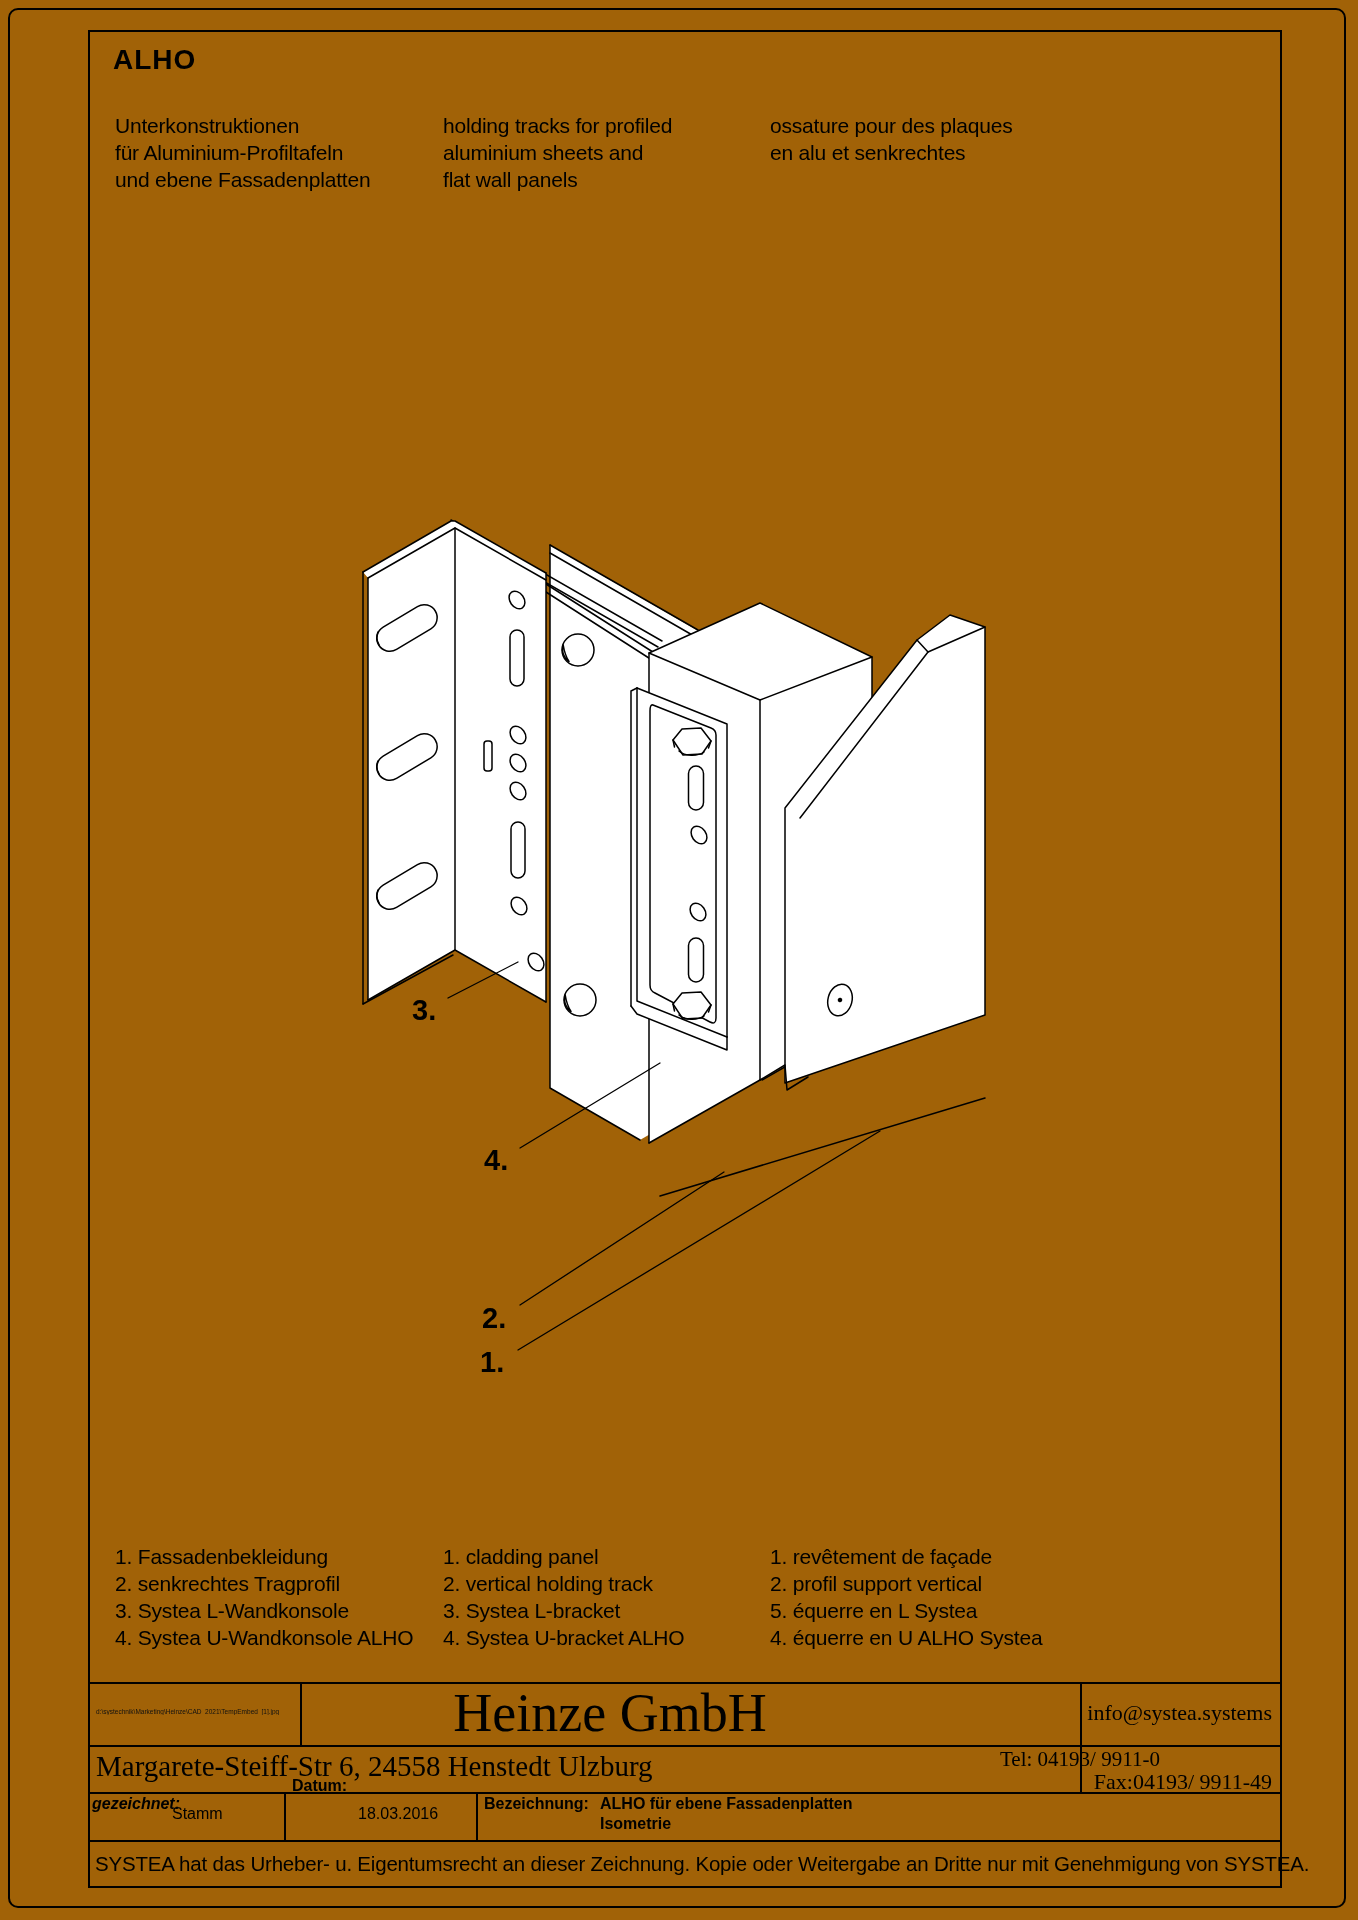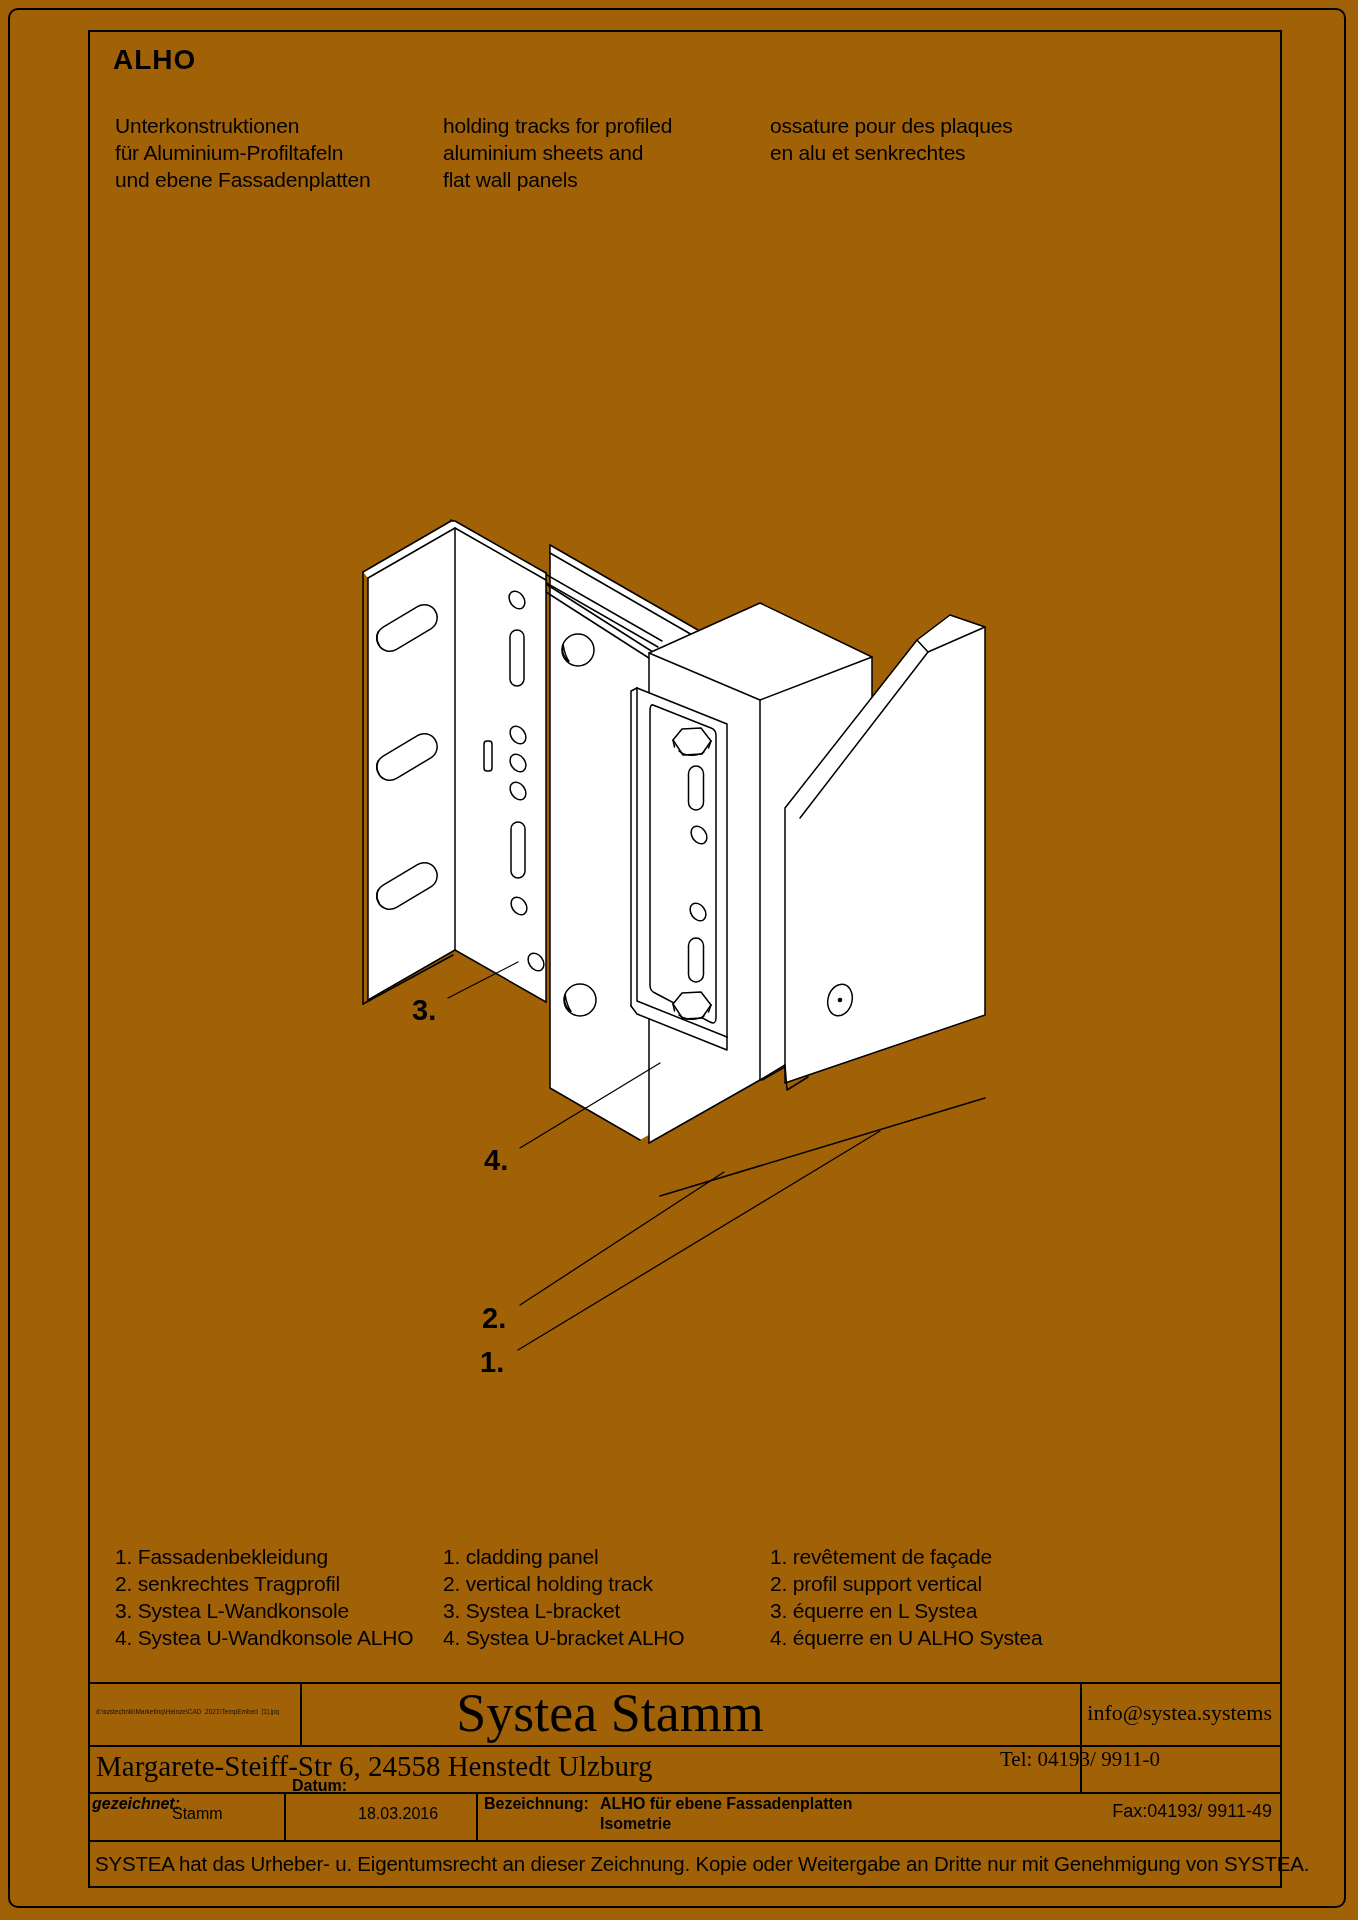--- a/index.html
+++ b/index.html
@@ -11,21 +11,21 @@
   .intro-col{top:112px;font-size:21px;line-height:27px;letter-spacing:-0.2px;white-space:nowrap;}
   .legend-col{top:1543px;font-size:21px;line-height:27px;letter-spacing:-0.2px;white-space:nowrap;}
   .col1{left:115px;} .col2{left:443px;} .col3{left:770px;}
   .intro-col span,.legend-col span{display:block;}
   .tb-line{background:#000;}
   .filepath{left:96px;top:1708px;width:200px;font-size:6.5px;color:#111;white-space:nowrap;overflow:hidden;}
   .company{left:310px;top:1682px;width:600px;text-align:center;font-size:54px;font-family:"Liberation Serif",serif;white-space:nowrap;}
   .email{left:1000px;top:1700px;width:272px;text-align:right;font-size:22px;font-family:"Liberation Serif",serif;}
   .address{left:96px;top:1750px;font-size:29px;font-family:"Liberation Serif",serif;white-space:nowrap;}
   .tel{left:1000px;top:1747px;width:272px;text-align:left;font-size:21px;font-family:"Liberation Serif",serif;}
-  .fax{left:1000px;top:1769px;width:272px;text-align:right;font-size:18px;font-family:Liberation Sans, sans-serif;margin-top:32px;}
+  .fax{left:1000px;top:1769px;width:272px;text-align:right;font-size:22px;font-family:Liberation Serif, serif;}
   .fld-label{font-size:16px;font-weight:bold;white-space:nowrap;}
   .fld-value{font-size:16px;white-space:nowrap;}
   .copyright{left:95px;top:1852px;font-size:20.5px;white-space:nowrap;letter-spacing:-0.2px;}
   svg text{font-family:"Liberation Sans",sans-serif;font-weight:bold;font-size:29px;fill:#000;}
   .drawing{left:0;top:0;}
 </style>
 </head>
 <body>
 
 <div class="page">
@@ -166,35 +166,35 @@
   </div>
   <div class="abs legend-col col2">
     <span>1. cladding panel</span>
     <span>2. vertical holding track</span>
     <span>3. Systea L-bracket</span>
     <span>4. Systea U-bracket ALHO</span>
   </div>
   <div class="abs legend-col col3">
     <span>1. revêtement de façade</span>
     <span>2. profil support vertical</span>
-    <span>3. équerre en L Systea</span>
+    <span>5. équerre en L Systea</span>
     <span>4. équerre en U ALHO Systea</span>
   </div>
 
   <div class="abs tb-line" style="left:88px;top:1682px;width:1194px;height:2px;"></div>
   <div class="abs tb-line" style="left:88px;top:1745px;width:1194px;height:2px;"></div>
   <div class="abs tb-line" style="left:88px;top:1792px;width:1194px;height:2px;"></div>
   <div class="abs tb-line" style="left:88px;top:1840px;width:1194px;height:2px;"></div>
   <div class="abs tb-line" style="left:300px;top:1682px;width:2px;height:63px;"></div>
   <div class="abs tb-line" style="left:1080px;top:1682px;width:2px;height:110px;"></div>
   <div class="abs tb-line" style="left:284px;top:1792px;width:2px;height:48px;"></div>
   <div class="abs tb-line" style="left:476px;top:1792px;width:2px;height:48px;"></div>
 
   <div class="abs filepath">d:\systechnik\Marketing\Heinze\CAD_2021\TempEmbed_[1].jpg</div>
-  <div class="abs company">Systea Stamm</div>
+  <div class="abs company">Heinze GmbH</div>
   <div class="abs email">info@systea.systems</div>
   <div class="abs address">Margarete-Steiff-Str 6, 24558 Henstedt Ulzburg</div>
   <div class="abs tel">Tel: 04193/ 9911-0</div>
   <div class="abs fax">Fax:04193/ 9911-49</div>
 
   <div class="abs fld-label" style="left:92px;top:1795px;font-style:italic;">gezeichnet:</div>
   <div class="abs fld-value" style="left:172px;top:1805px;">Stamm</div>
   <div class="abs fld-label" style="left:292px;top:1777px;">Datum:</div>
   <div class="abs fld-value" style="left:358px;top:1805px;">18.03.2016</div>
   <div class="abs fld-label" style="left:484px;top:1795px;">Bezeichnung:</div>

